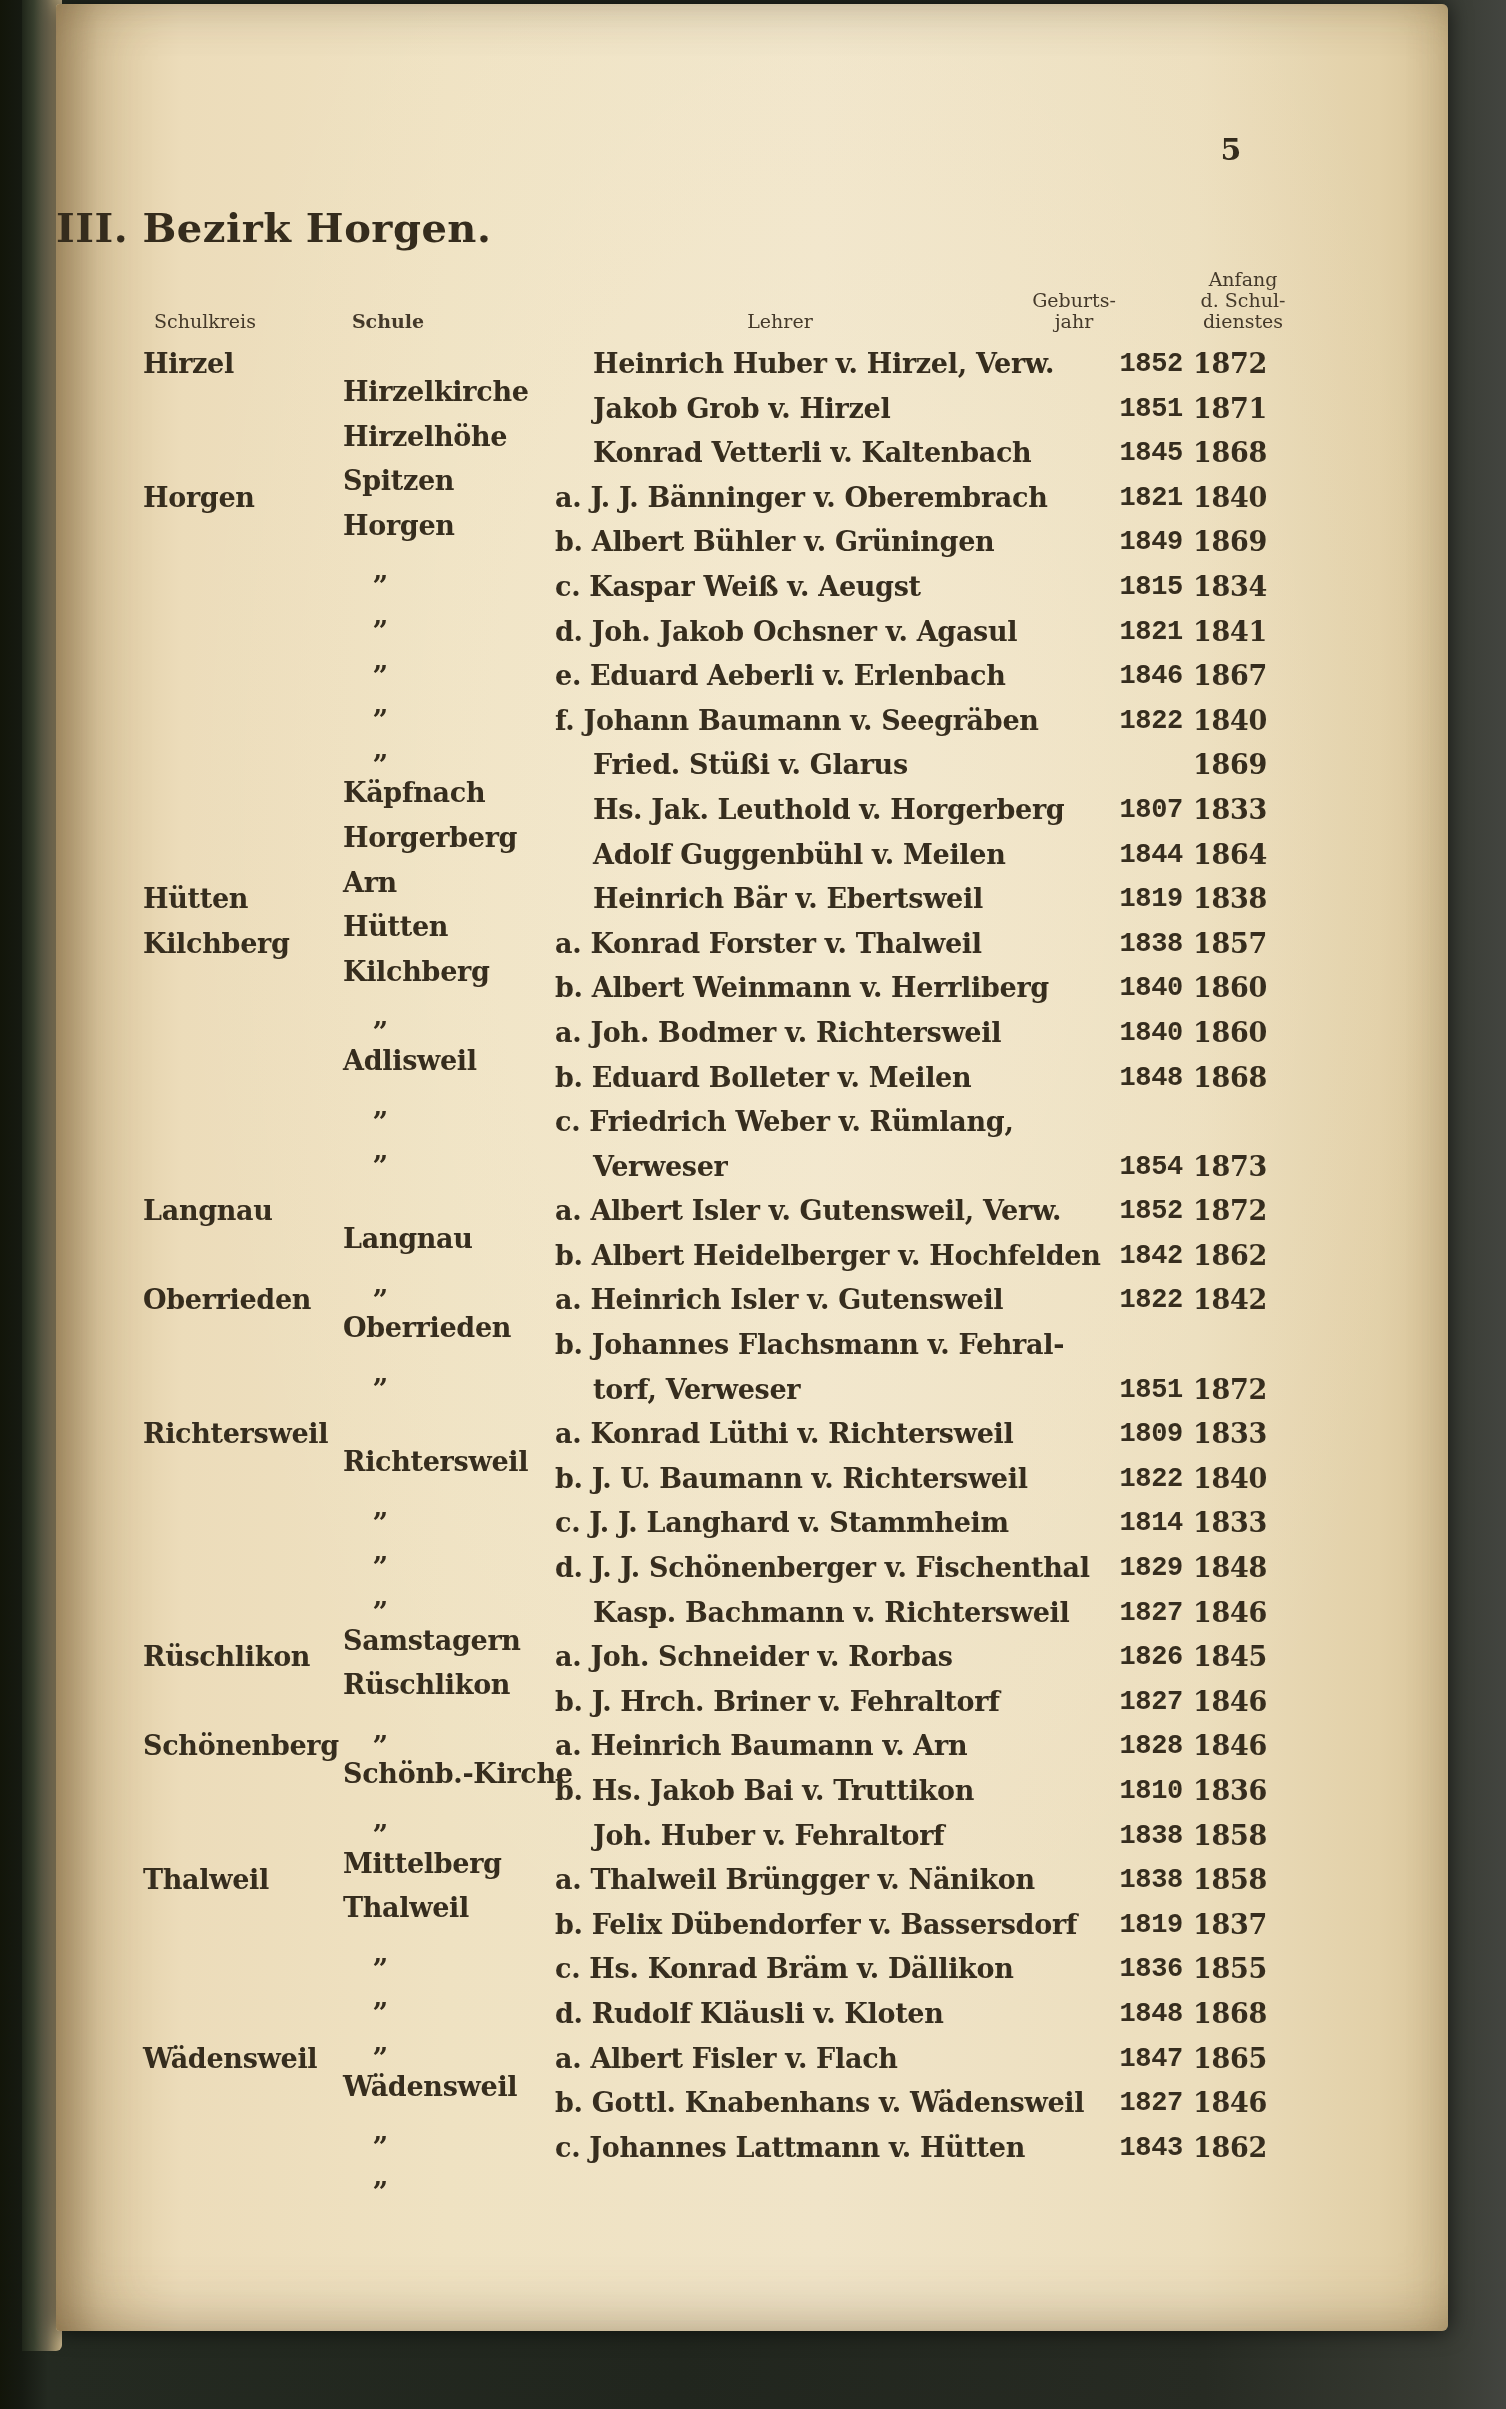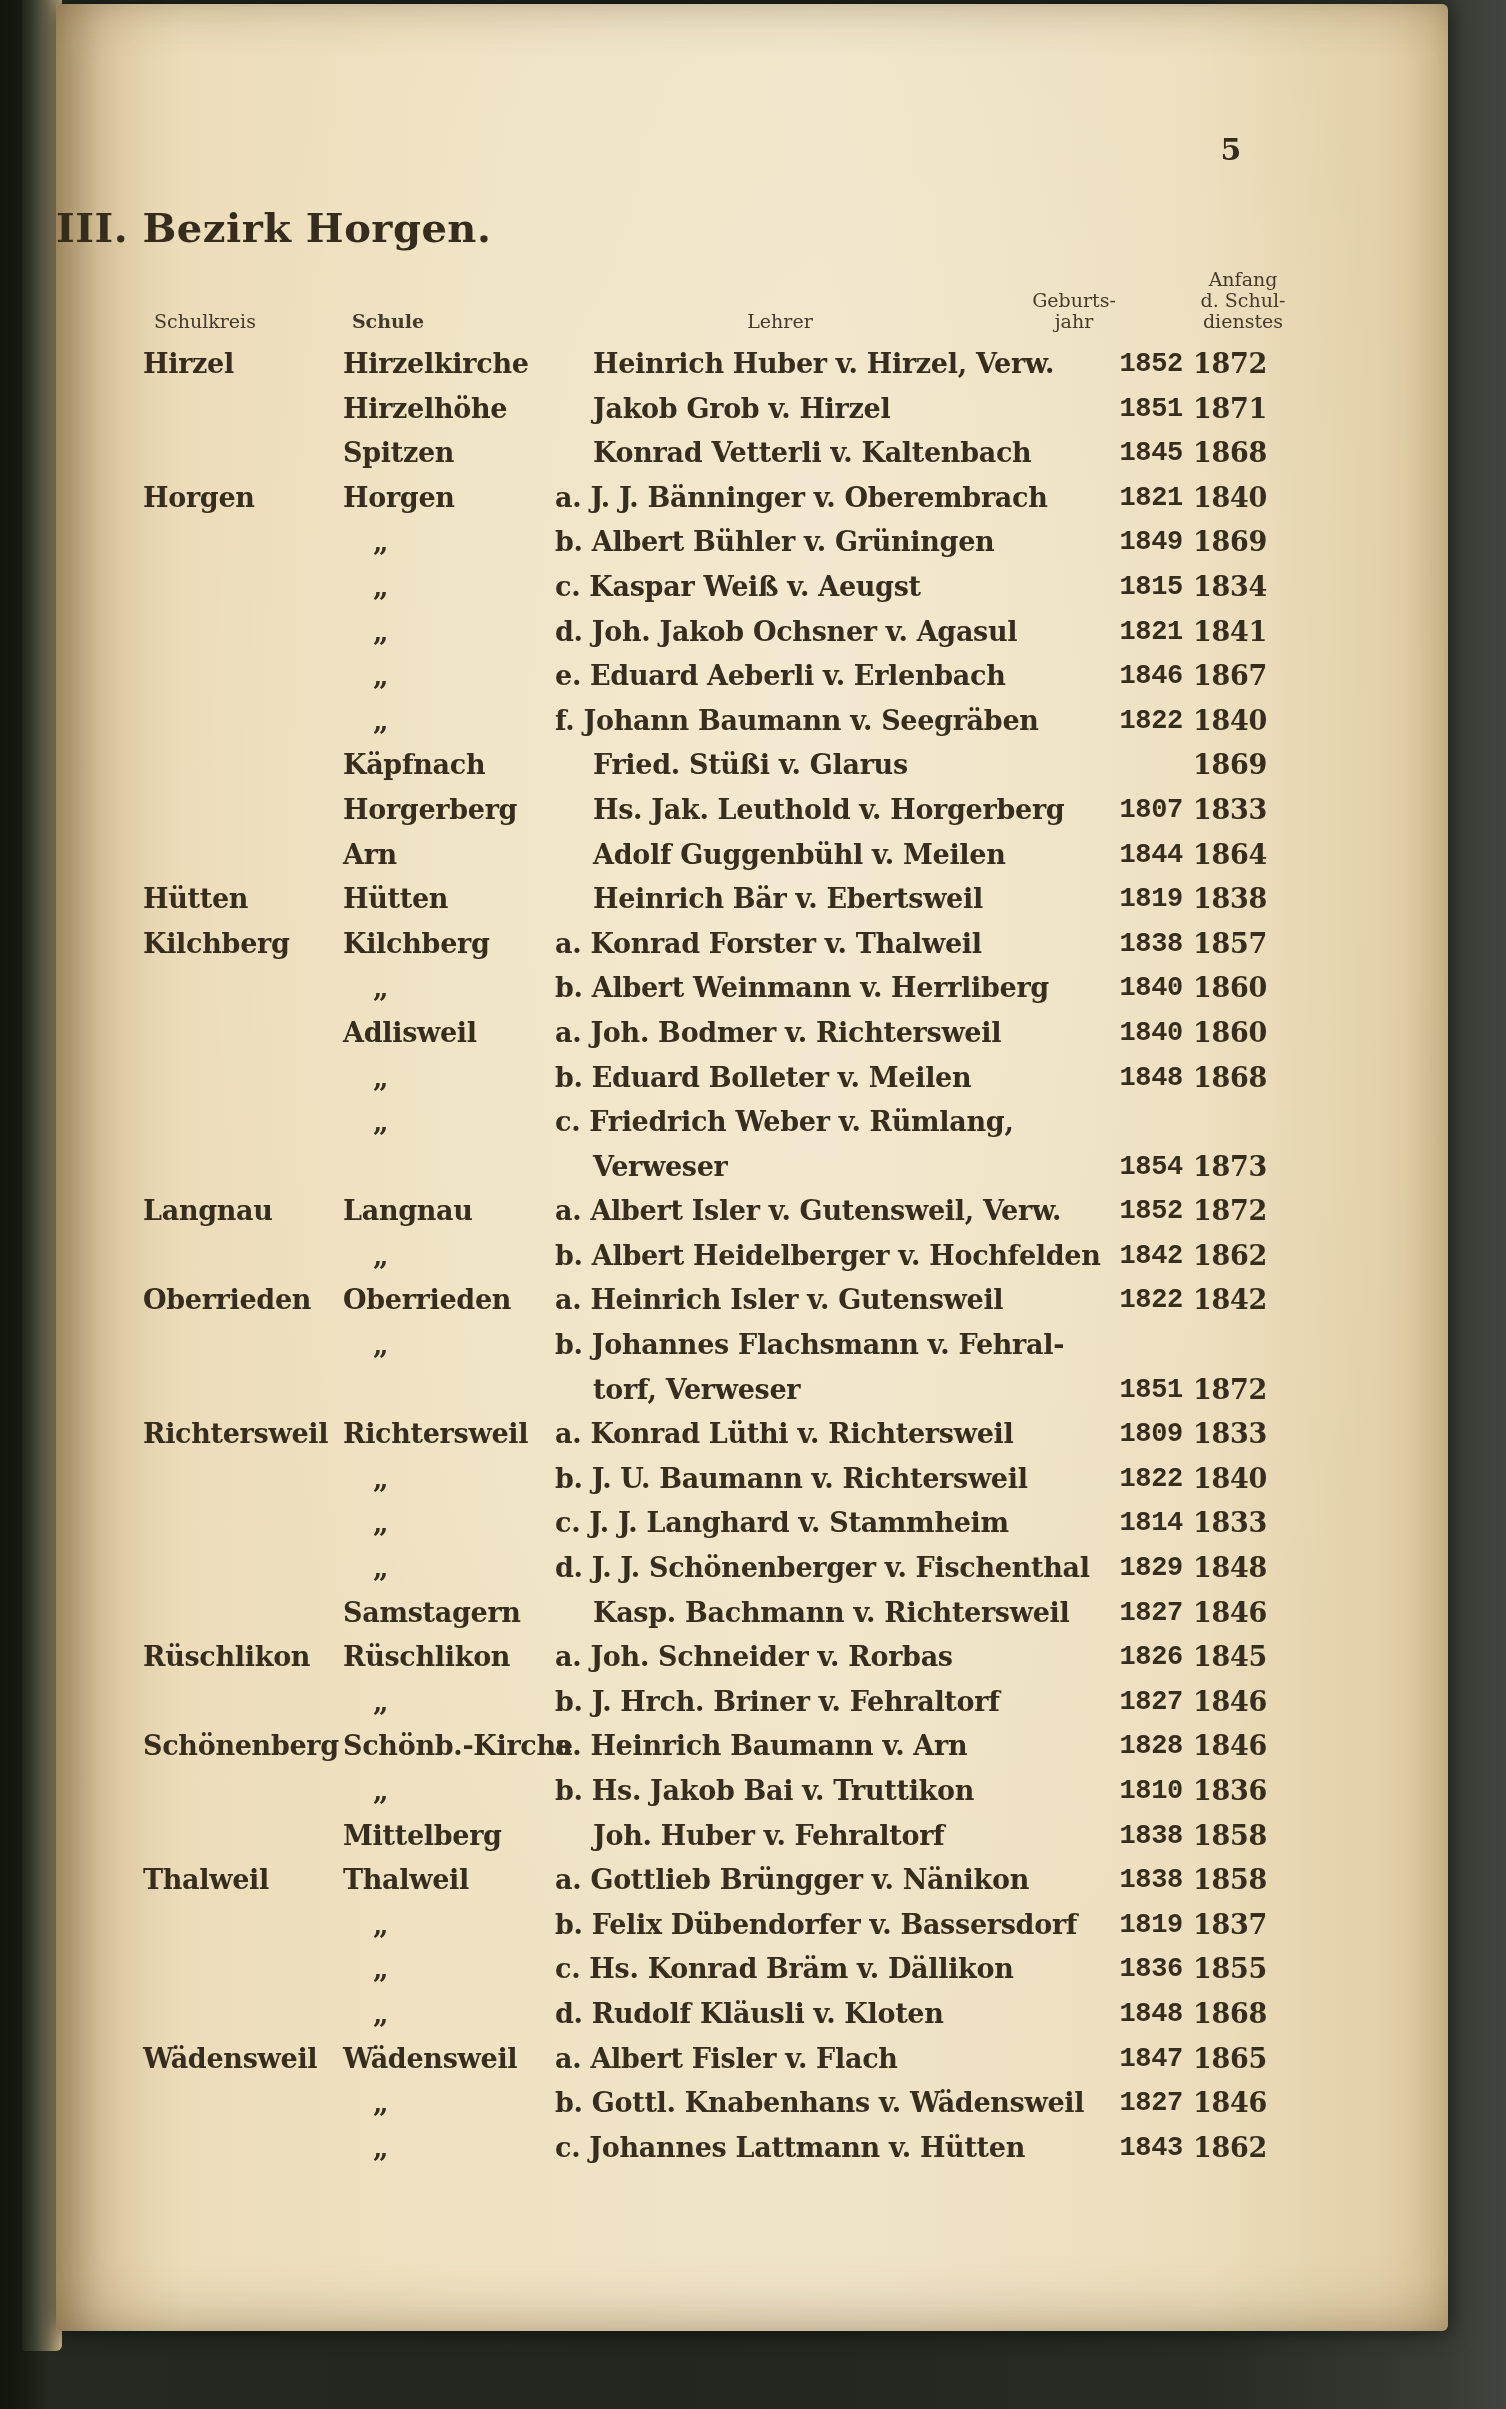--- a/index.html
+++ b/index.html
@@ -55,21 +55,21 @@
   .h-sk{left:59px;width:180px;}
   .h-sch{left:242px;width:180px;font-weight:bold;}
   .h-l{left:574px;width:300px;}
   .h-g{left:958px;width:120px;}
   .h-a{left:1127px;width:120px;}
   .tbody{position:absolute;top:338px;left:0;width:1300px;}
   .row{height:44.6px;line-height:44.6px;white-space:nowrap;display:flex;padding-left:9px;}
   .row span{display:inline-block;box-sizing:border-box;
     font-size:27px;font-weight:bold;letter-spacing:-0.3px;color:#362d1e;}
   .c-sk{margin-left:78px;width:200px;}
-  .c-sch{width:200px;}
+  .c-sch{width:200px;margin-top:28px;}
   .c-sch.dit{padding-left:30px;}
   .c-l{width:560px;padding-left:12px;}
   .c-l.ind{padding-left:50px;}
   .c-g{width:80px;text-align:right;font-family:Liberation Mono, monospace;}
   .c-a{margin-left:10px;width:100px;}
 </style>
 </head>
 <body>
 
 <div class="scene">
@@ -440,21 +440,21 @@
           <span class="c-sk"></span>
           <span class="c-sch">Mittelberg</span>
           <span class="c-l ind">Joh. Huber v. Fehraltorf</span>
           <span class="c-g">1838</span>
           <span class="c-a">1858</span>
         </div>
 
         <div class="row">
           <span class="c-sk">Thalweil</span>
           <span class="c-sch">Thalweil</span>
-          <span class="c-l">a. Gottlieb Brüngger v. Nänikon</span>
+          <span class="c-l">a. Thalweil Brüngger v. Nänikon</span>
           <span class="c-g">1838</span>
           <span class="c-a">1858</span>
         </div>
 
         <div class="row">
           <span class="c-sk"></span>
           <span class="c-sch dit">„</span>
           <span class="c-l">b. Felix Dübendorfer v. Bassersdorf</span>
           <span class="c-g">1819</span>
           <span class="c-a">1837</span>

